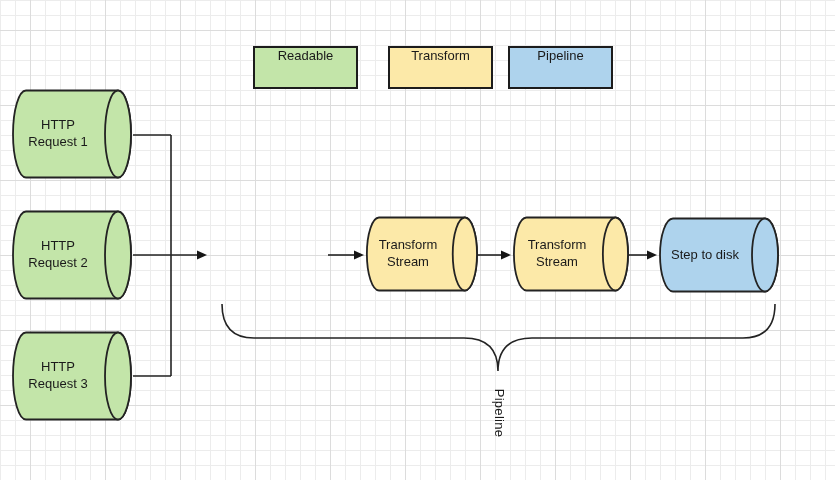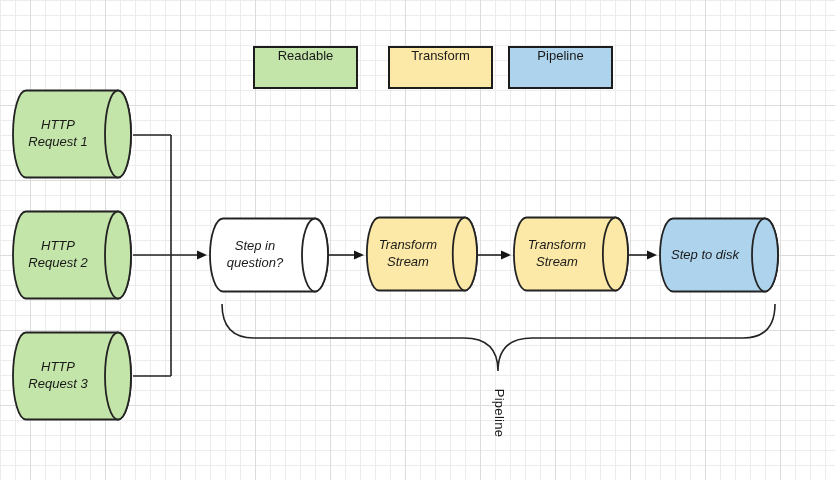--- a/index.html
+++ b/index.html
@@ -27,21 +27,20 @@
     font-size:13px;
   }
   .node{position:absolute;}
   .node svg{position:absolute;left:0;top:0;width:100%;height:100%;overflow:visible;display:block;}
   .cyl-body,.cyl-face{stroke:#232323;stroke-width:1.8;vector-effect:non-scaling-stroke;}
   .node .lbl{
     position:absolute;left:1px;right:27px;top:0;bottom:0;
     display:flex;align-items:center;justify-content:center;
     text-align:center;font-size:13px;line-height:1.3;
     white-space:pre-line;
-    font-style:italic;
   }
   .overlay{position:absolute;left:0;top:0;width:835px;height:480px;}
   .edge{stroke:#232323;stroke-width:1.6;fill:none;}
   .arrowhead{fill:#161616;stroke:none;}
   .brace{stroke:#232323;stroke-width:1.6;fill:none;}
   .pipeline-label{
     position:absolute;left:499px;top:413px;
     transform:translate(-50%,-50%) rotate(90deg);
     font-size:13px;letter-spacing:.3px;
   }
@@ -81,28 +80,20 @@
 
   <div class="node" style="left:11px;top:331px;width:120px;height:90px;">
     <svg viewBox="0 0 120 90" preserveAspectRatio="none">
       <path class="cyl-body" d="M107 1.5 L15 1.5 A13 43.5 0 0 0 15 88.5 L107 88.5 A13 43.5 0 0 0 107 1.5 Z" style="fill: rgb(195, 229, 169);"></path>
       <ellipse class="cyl-face" cx="107" cy="45" rx="13" ry="43.5" style="fill: rgb(195, 229, 169);"></ellipse>
     </svg>
     <div class="lbl">HTTP
 Request 3</div>
   </div>
 
-  <div class="node" style="left:208px;top:217px;width:120px;height:76px;">
-    <svg viewBox="0 0 120 76" preserveAspectRatio="none">
-      <path class="cyl-body" d="M107 1.5 L15 1.5 A13 36.5 0 0 0 15 74.5 L107 74.5 A13 36.5 0 0 0 107 1.5 Z" style="fill: rgb(255, 255, 255);"></path>
-      <ellipse class="cyl-face" cx="107" cy="38" rx="13" ry="36.5" style="fill: rgb(255, 255, 255);"></ellipse>
-    </svg>
-    <div class="lbl">Step in
-question?</div>
-  </div>
 
   <div class="node" style="left:365px;top:216px;width:112px;height:76px;">
     <svg viewBox="0 0 120 76" preserveAspectRatio="none">
       <path class="cyl-body" d="M107 1.5 L15 1.5 A13 36.5 0 0 0 15 74.5 L107 74.5 A13 36.5 0 0 0 107 1.5 Z" style="fill: rgb(252, 233, 168);"></path>
       <ellipse class="cyl-face" cx="107" cy="38" rx="13" ry="36.5" style="fill: rgb(252, 233, 168);"></ellipse>
     </svg>
     <div class="lbl">Transform
 Stream</div>
   </div>
 

